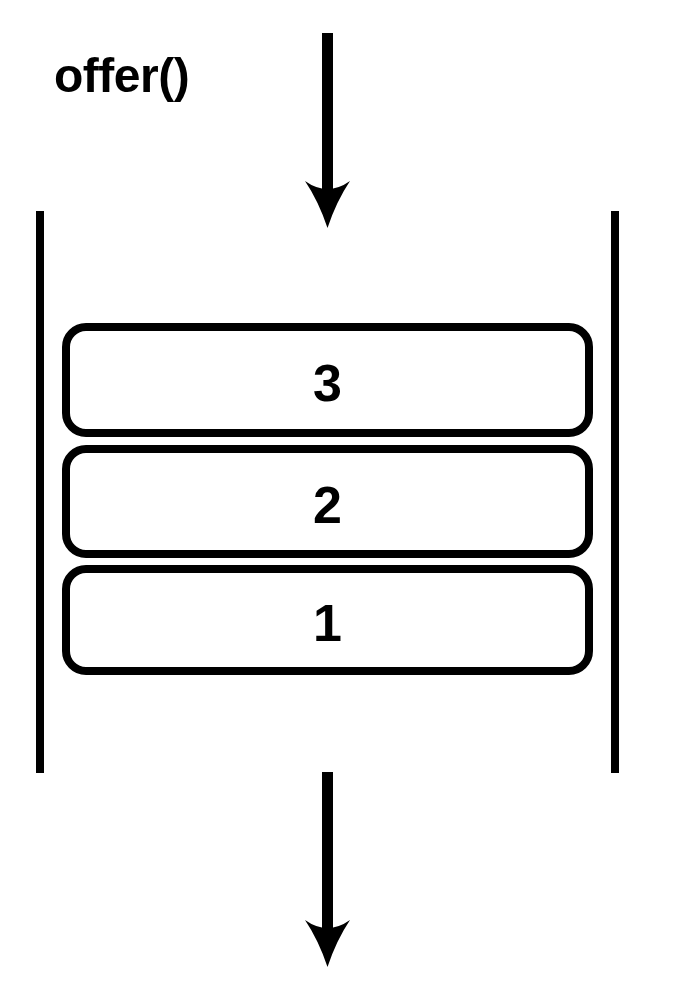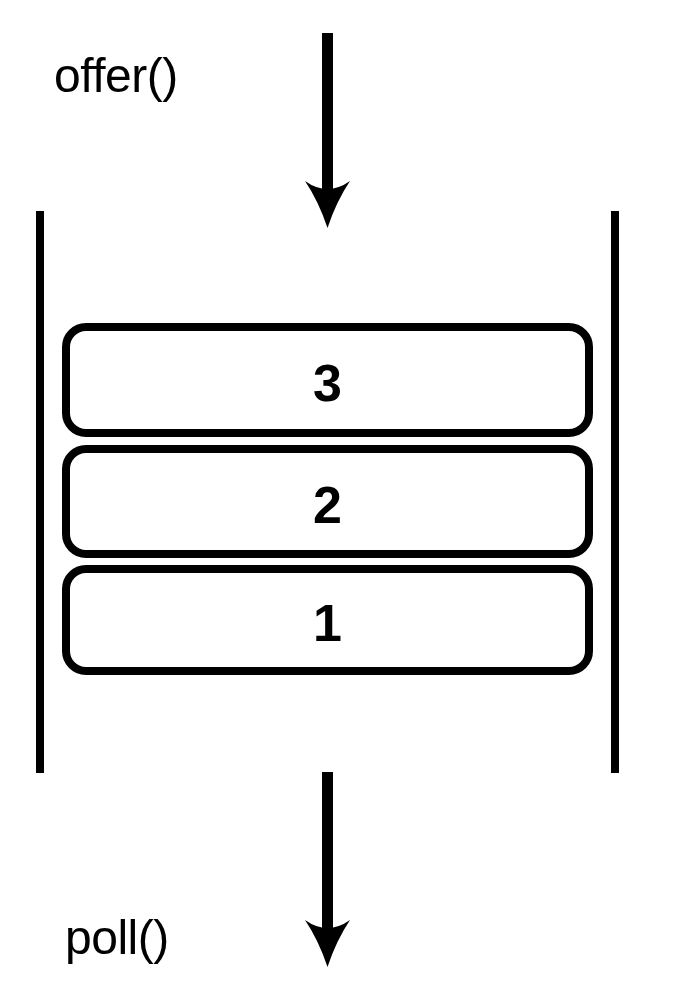--- a/index.html
+++ b/index.html
@@ -12,21 +12,21 @@
     width: 680px;
     height: 984px;
     background: #ffffff;
     font-family: "Liberation Sans", sans-serif;
     color: #000000;
     overflow: hidden;
   }
   .label {
     position: absolute;
     font-size: 48px;
-    font-weight: normal;
+    font-weight: bold;
     line-height: 1;
     letter-spacing: -0.5px;
     color: #000000;
     white-space: nowrap;
   }
   .label-offer {
     left: 54px;
     top: 52px;
   }
   .label-poll {
@@ -117,15 +117,14 @@
 
   <div class="queue-item queue-item-c">
     <span class="item-value">1</span>
   </div>
 
   <svg class="arrow arrow-bottom" viewBox="0 0 49 195" xmlns="http://www.w3.org/2000/svg" aria-hidden="true">
     <rect x="19" y="0" width="11" height="164" fill="#000000"></rect>
     <path fill="#000000" d="M2 148 Q24.5 164 47 148 Q33.5 168 24.5 195 Q15.5 168 2 148 Z"></path>
   </svg>
 
-  <div class="label label-poll">poll()</div>
 
 </div>
 
 </body></html>

